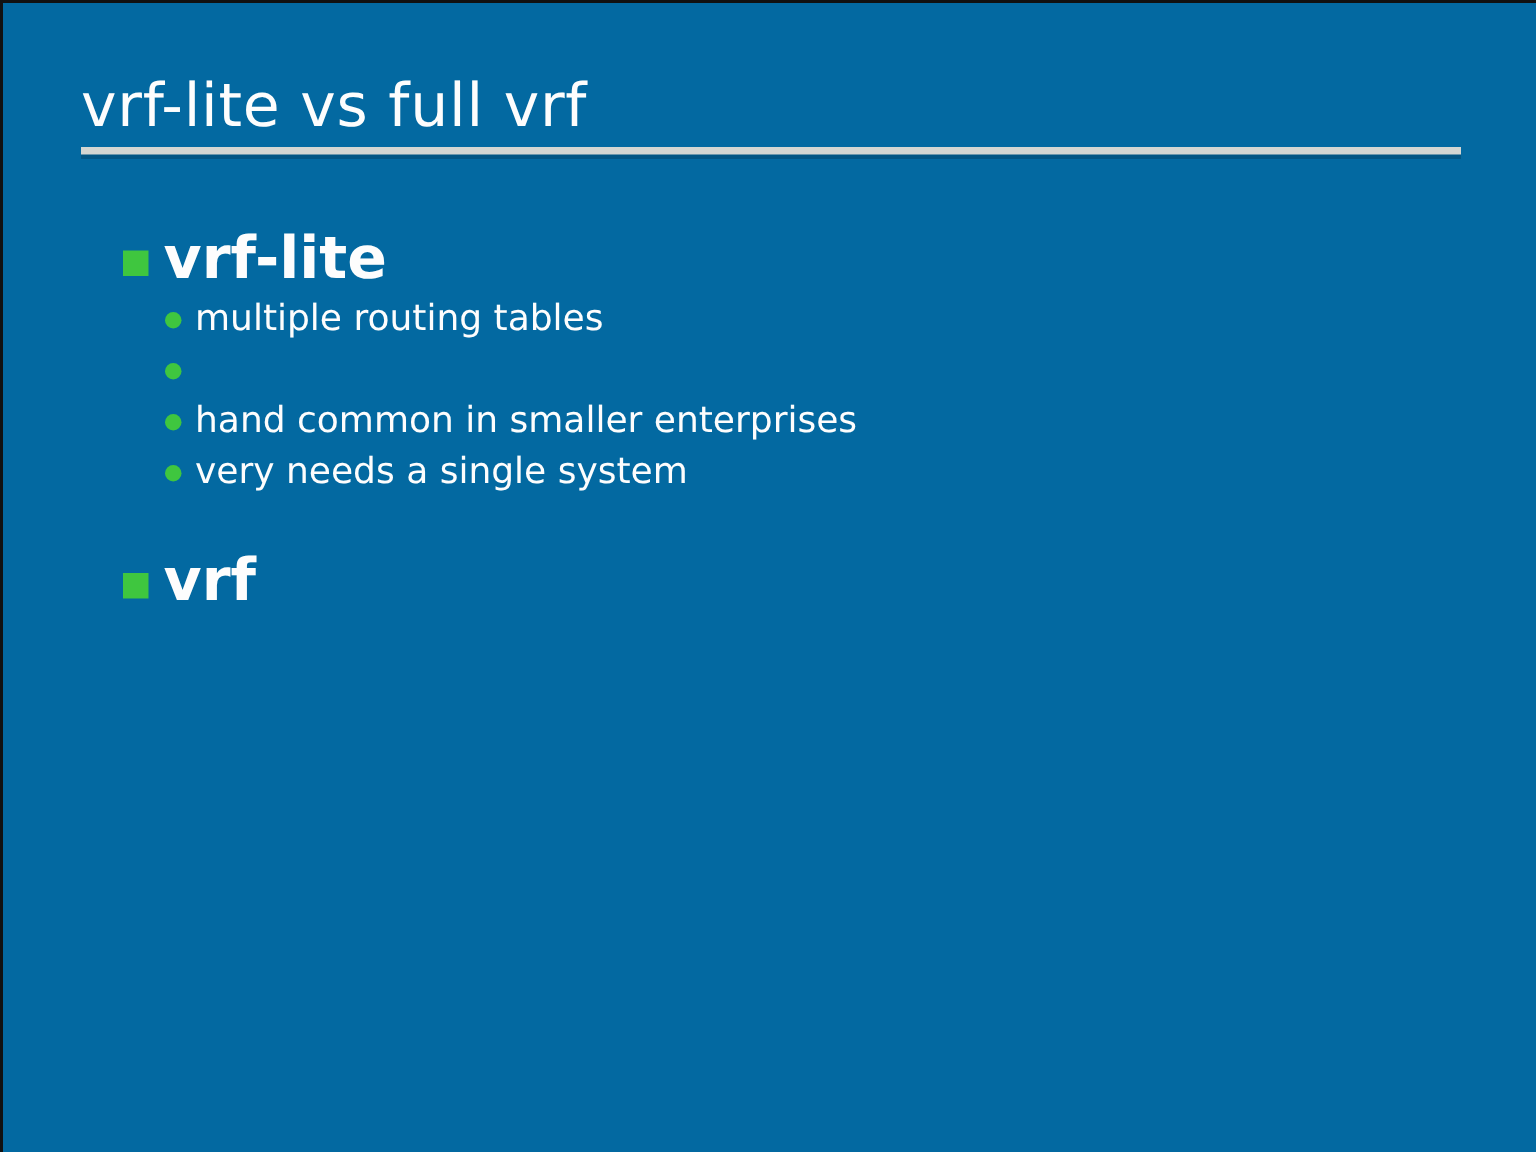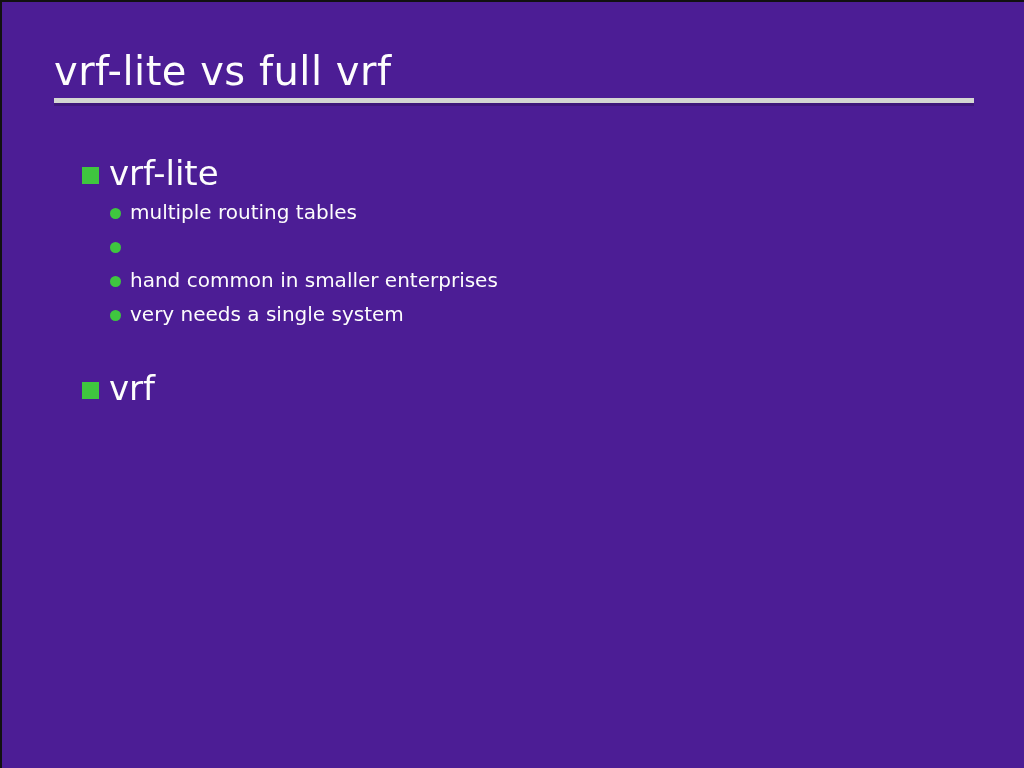--- a/index.html
+++ b/index.html
@@ -9,21 +9,21 @@
     width: 1024px;
     height: 768px;
     overflow: hidden;
     background: #000000;
   }
 
   #slide {
     position: relative;
     width: 1024px;
     height: 768px;
-    background: #4c1d95;
+    background: #0369a1;
     border-top: 2px solid #111111;
     border-left: 2px solid #111111;
     font-family: "DejaVu Sans", "Liberation Sans", sans-serif;
     -webkit-font-smoothing: antialiased;
   }
 
   
   #title-block {
     position: absolute;
     left: 52px;
@@ -60,24 +60,25 @@
   }
 
   .level1 {
     position: relative;
     padding-left: 107px;
     min-height: 40px;
     margin-bottom: 2px;
   }
 
   .level1-text {
-    font-size: 34px;
+    font-size: 39px;
     line-height: 38px;
     color: #fdfdfd;
     white-space: nowrap;
+    font-weight: bold;
   }
 
   .marker-square {
     position: absolute;
     left: 80px;
     top: 13px;
     width: 17px;
     height: 17px;
     background: #3fc63f;
   }
@@ -86,21 +87,21 @@
     margin-top: 2px;
   }
 
   .level2 {
     position: relative;
     padding-left: 128px;
     height: 34px;
   }
 
   .level2-text {
-    font-size: 20px;
+    font-size: 24px;
     line-height: 32px;
     color: #fdfdfd;
     white-space: nowrap;
   }
 
   .marker-dot {
     position: absolute;
     left: 108px;
     top: 12px;
     width: 11px;

